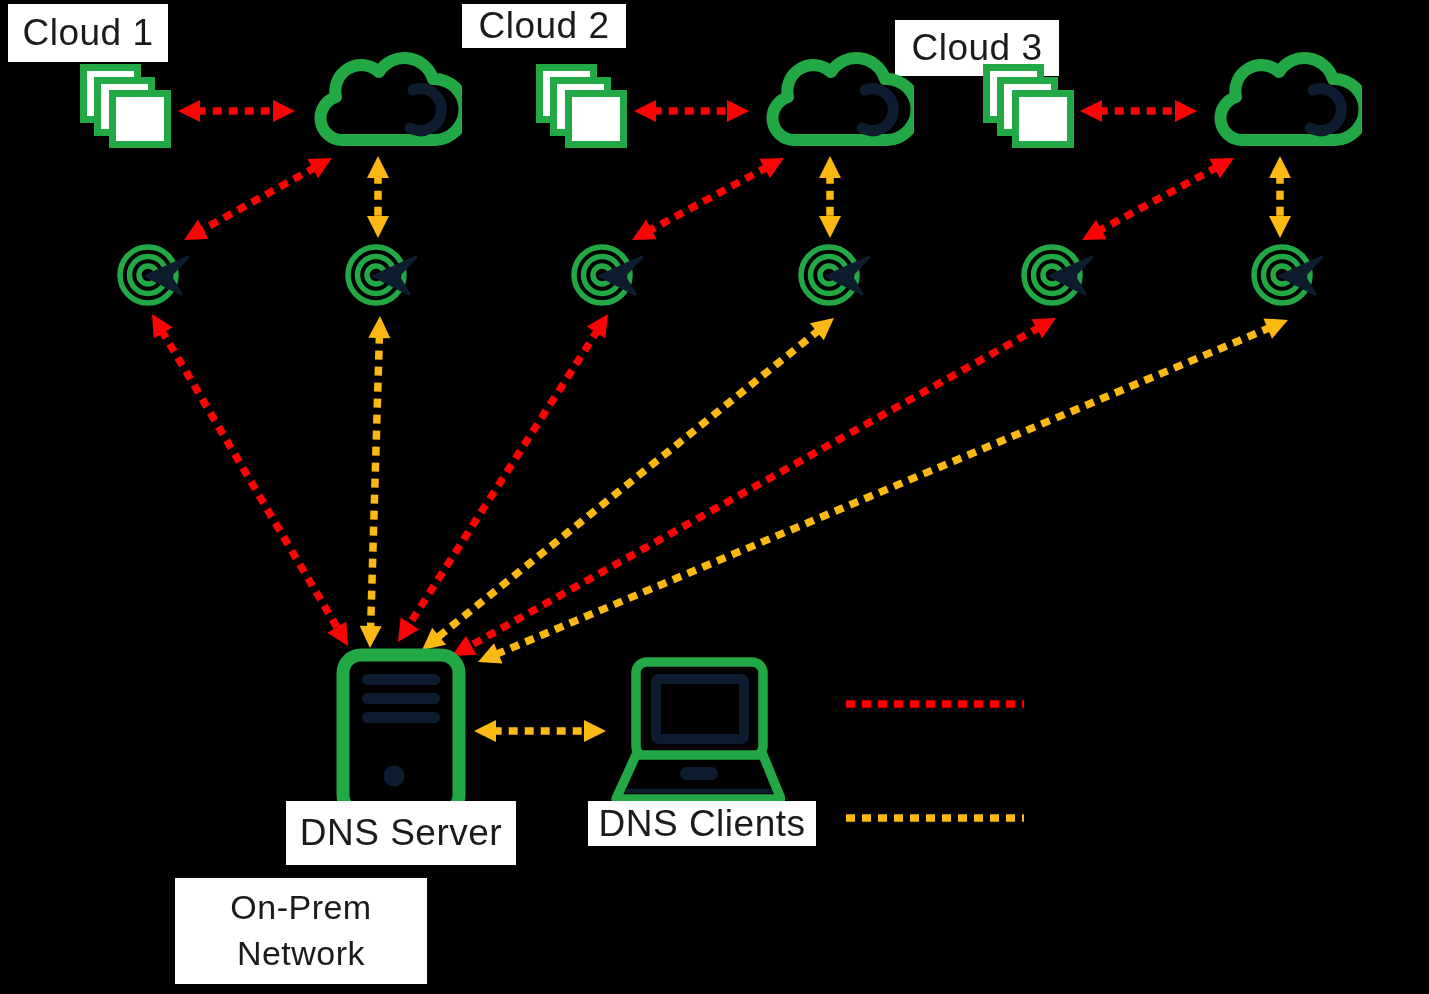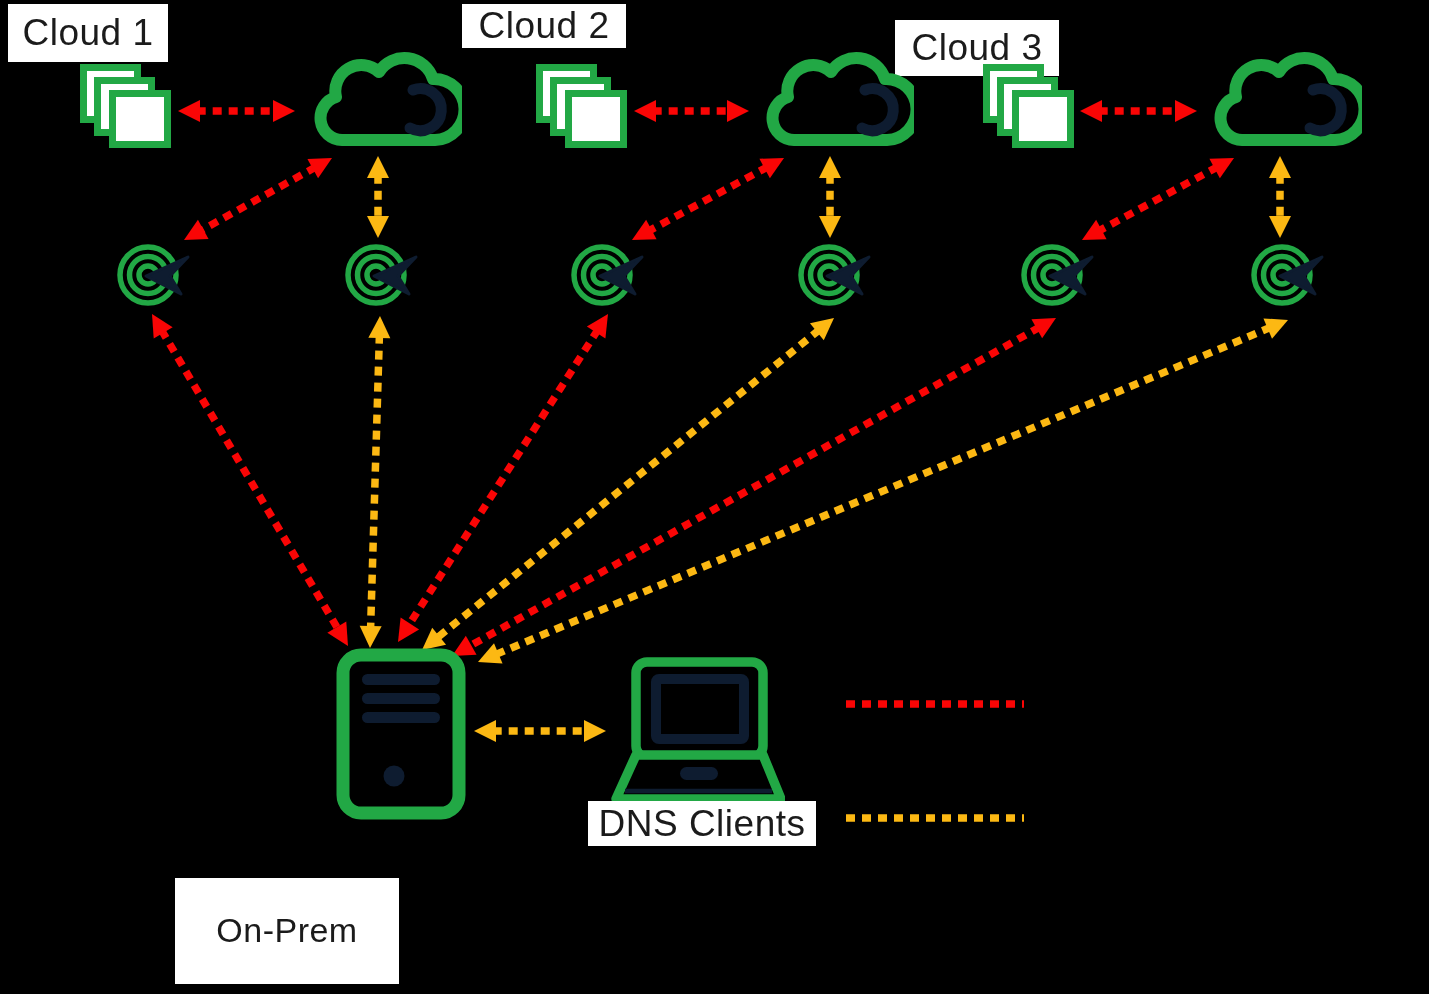--- a/index.html
+++ b/index.html
@@ -219,20 +219,24 @@
   <div class="node" style="left:600px;top:655px;">
     <svg width="185" height="152" viewBox="0 0 185 152">
       <rect x="36" y="7" width="127" height="95" rx="11" fill="#000" stroke="#22A845" stroke-width="9.5"></rect>
       <rect x="56" y="24" width="88" height="60" rx="3" fill="#000" stroke="#0E1C30" stroke-width="10"></rect>
       <polygon points="36,100 163,100 181,144 16,144" fill="#000" stroke="#22A845" stroke-width="9.5" stroke-linejoin="round"></polygon>
       <rect x="80" y="112" width="38" height="13" rx="6.5" fill="#0E1C30"></rect>
       <line x1="25" y1="136" x2="172" y2="136" stroke="#0E1C30" stroke-width="4.5"></line>
     </svg>
   </div>
 
+  <div class="label-box" style="left:286px;top:801px;width:230px;height:64px;">
+    <span>DNS Server</span>
+  </div>
   <div class="label-box" style="left:588px;top:801px;width:228px;height:45px;">
     <span>DNS Clients</span>
   </div>
-  <div class="label-box two-line" style="left:175px;top:878px;width:224px;height:106px;">
+  <div class="label-box two-line" style="left:175px;top:878px;width:252px;height:106px;">
     <span>On-Prem</span>
+    <span>Network</span>
   </div>
 
 </div>
 
 </body></html>

